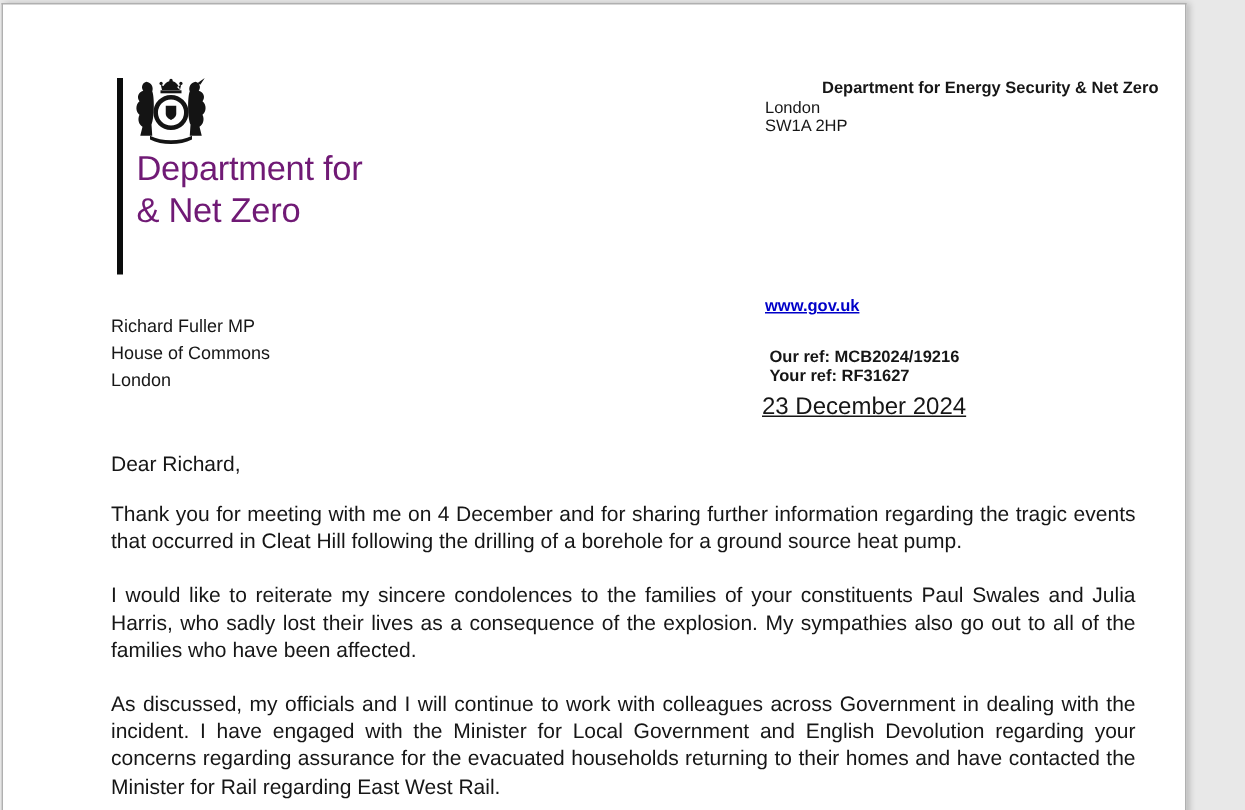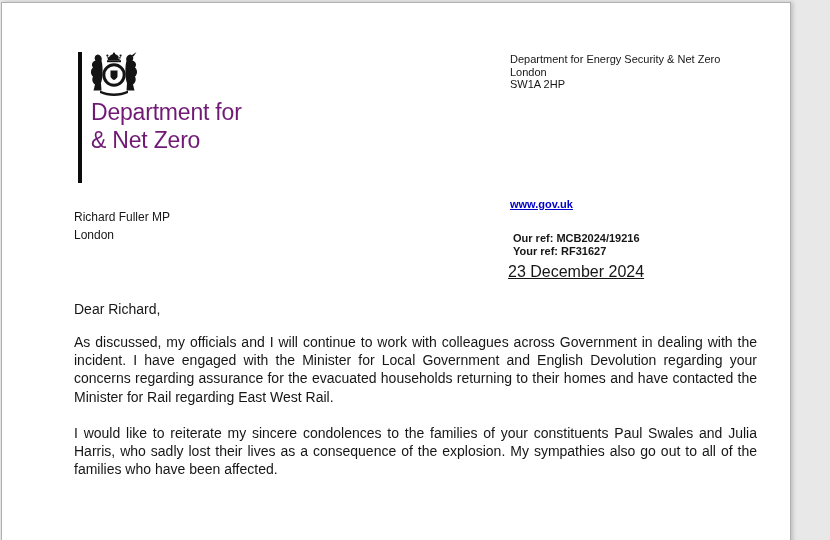--- a/index.html
+++ b/index.html
@@ -32,21 +32,21 @@
     position: absolute; left: 89px; top: 95px;
     font-size: 23px; line-height: 28px; color: #701a75;
     letter-spacing: -0.2px; white-space: nowrap;
   }
 
   
   .sender {
     position: absolute; left: 508px; top: 50px;
     font-size: 11px; line-height: 12.5px; white-space: nowrap;
   }
-  .sender .bold { font-weight: 400; }
+  .sender .bold { font-weight: 700; margin-left: 38px; }
 
   .website {
     position: absolute; left: 508px; top: 195px;
     font-size: 11px; font-weight: 700;
     color: #0000c8; text-decoration: underline; white-space: nowrap;
   }
 
   .refs {
     position: absolute; left: 511px; top: 229px;
     font-size: 11px; font-weight: 700; line-height: 13px; white-space: nowrap;
@@ -111,24 +111,26 @@
 
     <div class="refs">
       <div>Our ref: MCB2024/19216</div>
       <div>Your ref: RF31627</div>
     </div>
 
     <div class="date">23 December 2024</div>
 
     <div class="recipient">
       <div>Richard Fuller MP</div>
+      <div>House of Commons</div>
       <div>London</div>
     </div>
 
     <div class="salutation">Dear Richard,</div>
 
     <div class="bodytext">
+      <p>Thank you for meeting with me on 4 December and for sharing further information regarding the tragic events that occurred in Cleat Hill following the drilling of a borehole for a ground source heat pump.</p>
+      <p>I would like to reiterate my sincere condolences to the families of your constituents Paul Swales and Julia Harris, who sadly lost their lives as a consequence of the explosion. My sympathies also go out to all of the families who have been affected.</p>
       <p>As discussed, my officials and I will continue to work with colleagues across Government in dealing with the incident. I have engaged with the Minister for Local Government and English Devolution regarding your concerns regarding assurance for the evacuated households returning to their homes and have contacted the Minister for Rail regarding East West Rail.</p>
-      <p>I would like to reiterate my sincere condolences to the families of your constituents Paul Swales and Julia Harris, who sadly lost their lives as a consequence of the explosion. My sympathies also go out to all of the families who have been affected.</p>
     </div>
 
   </div>
 </div>
 
 </body></html>

